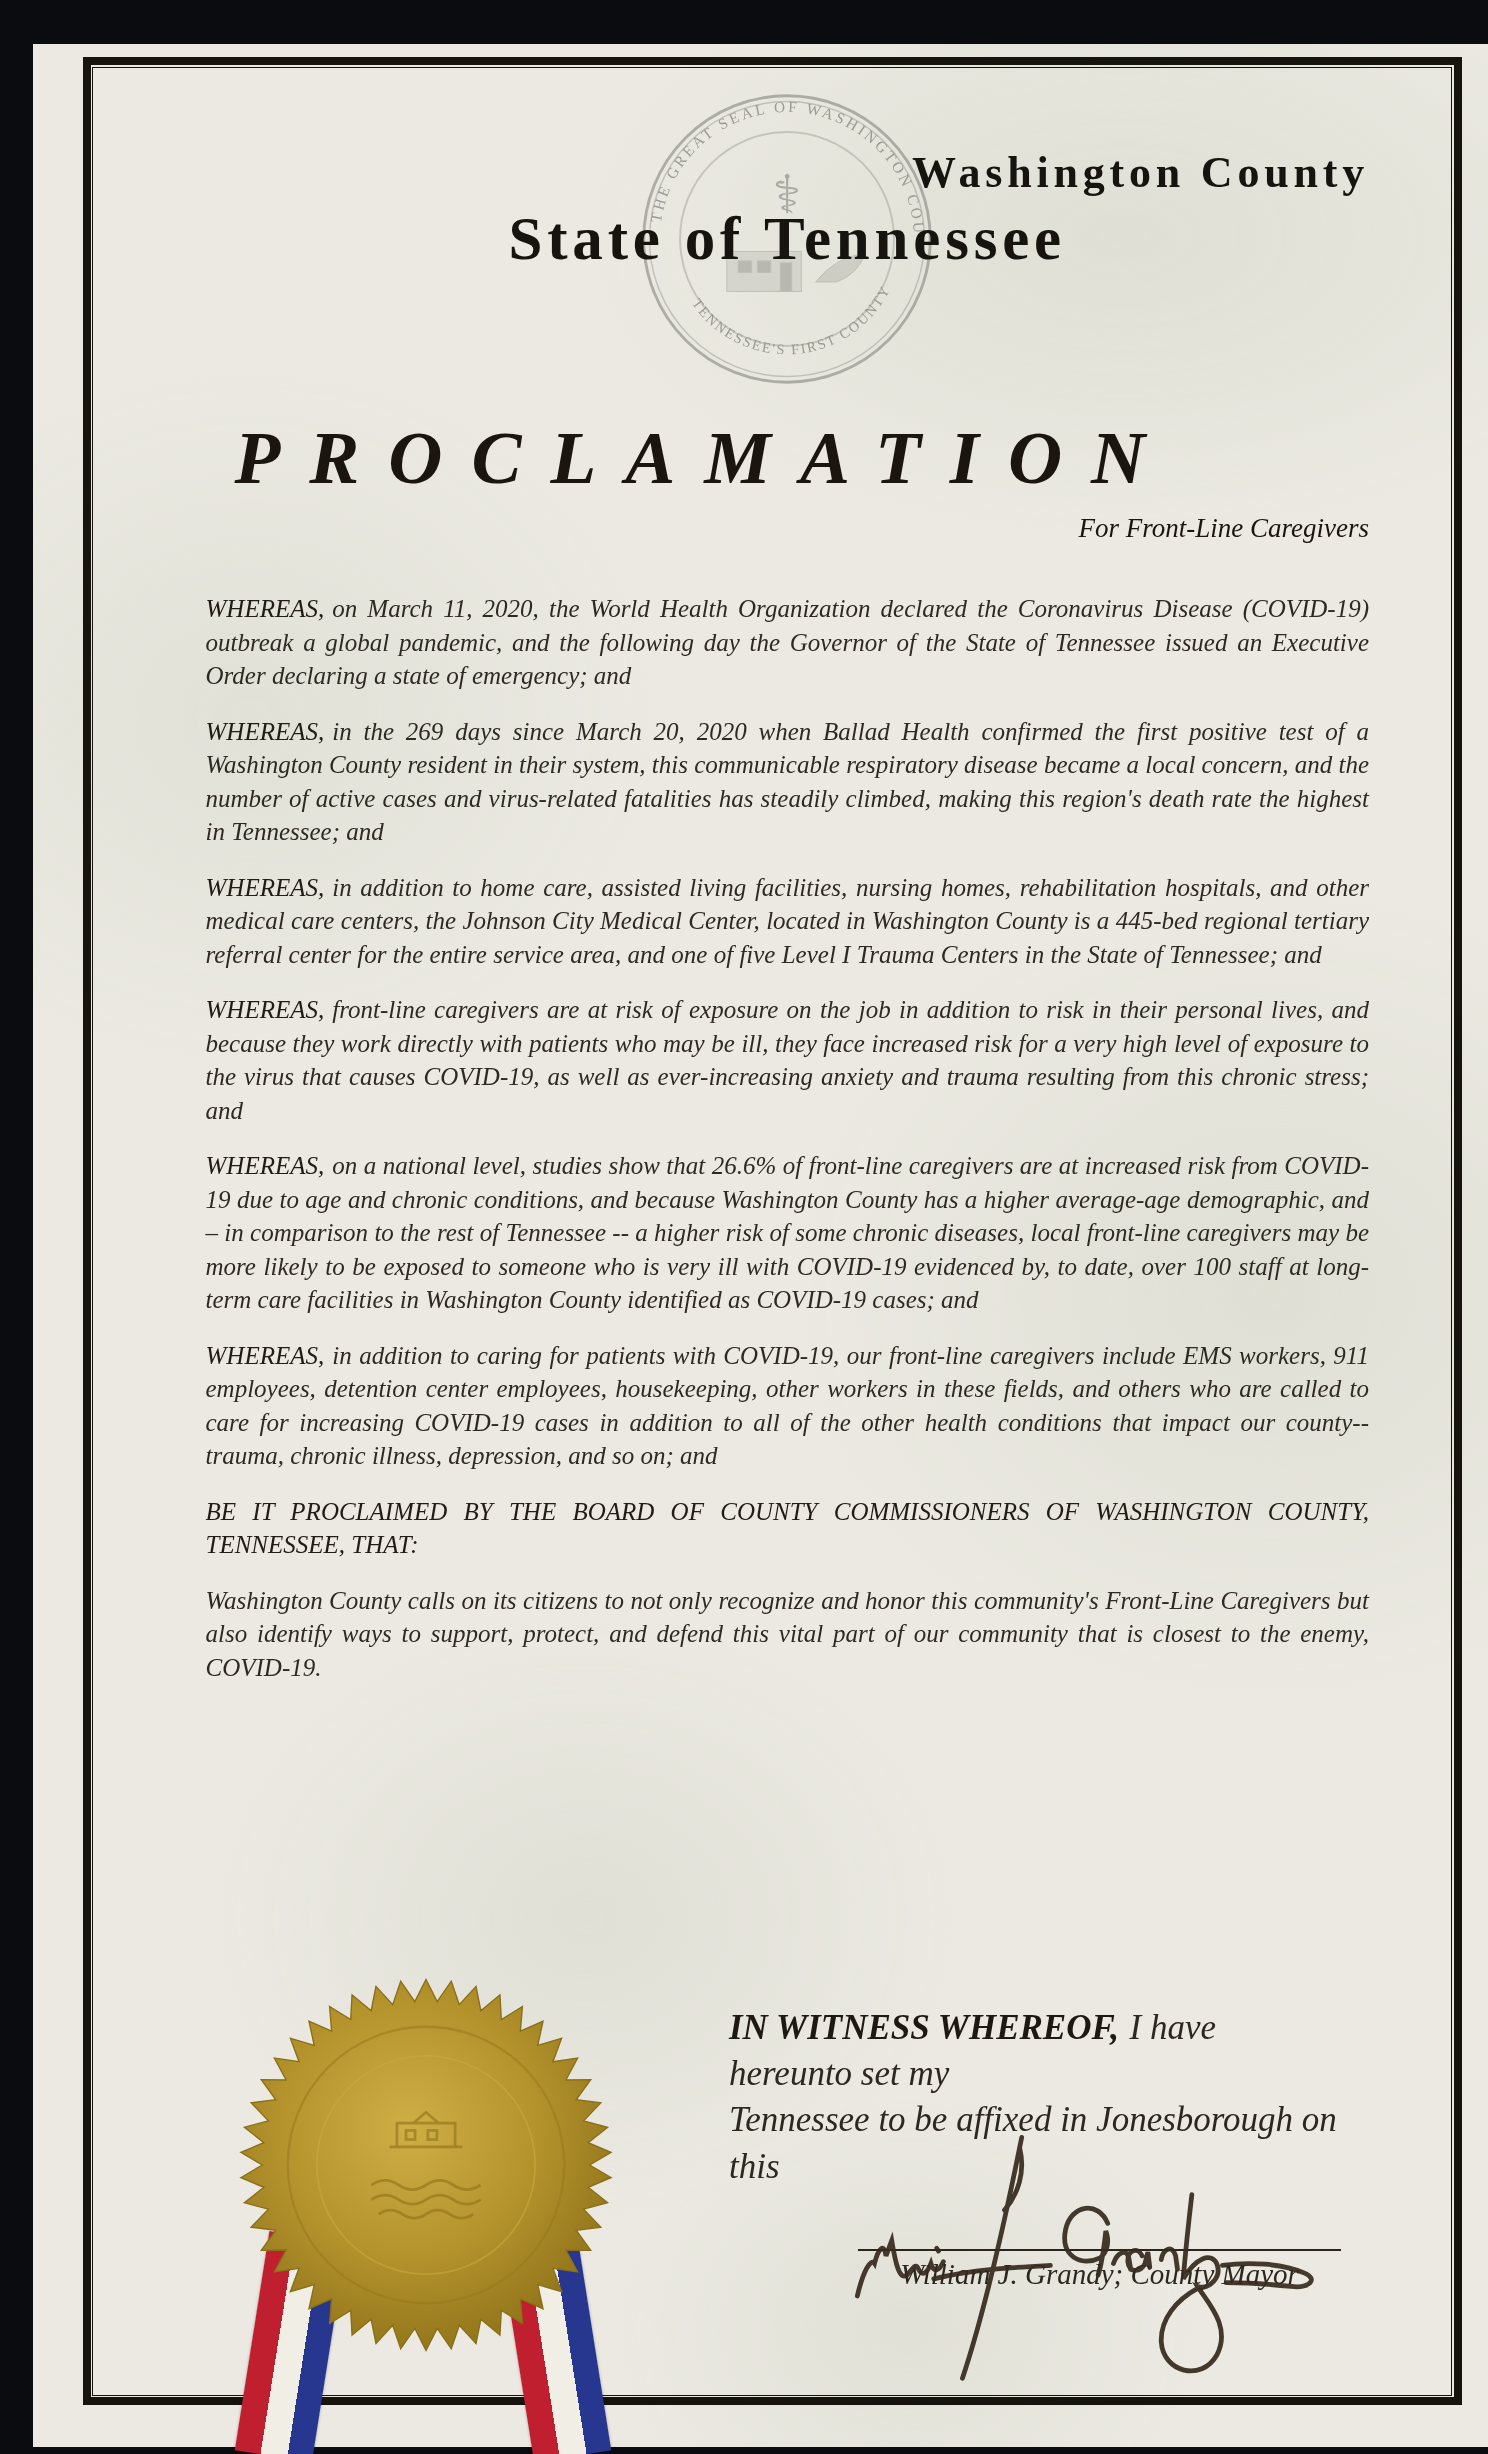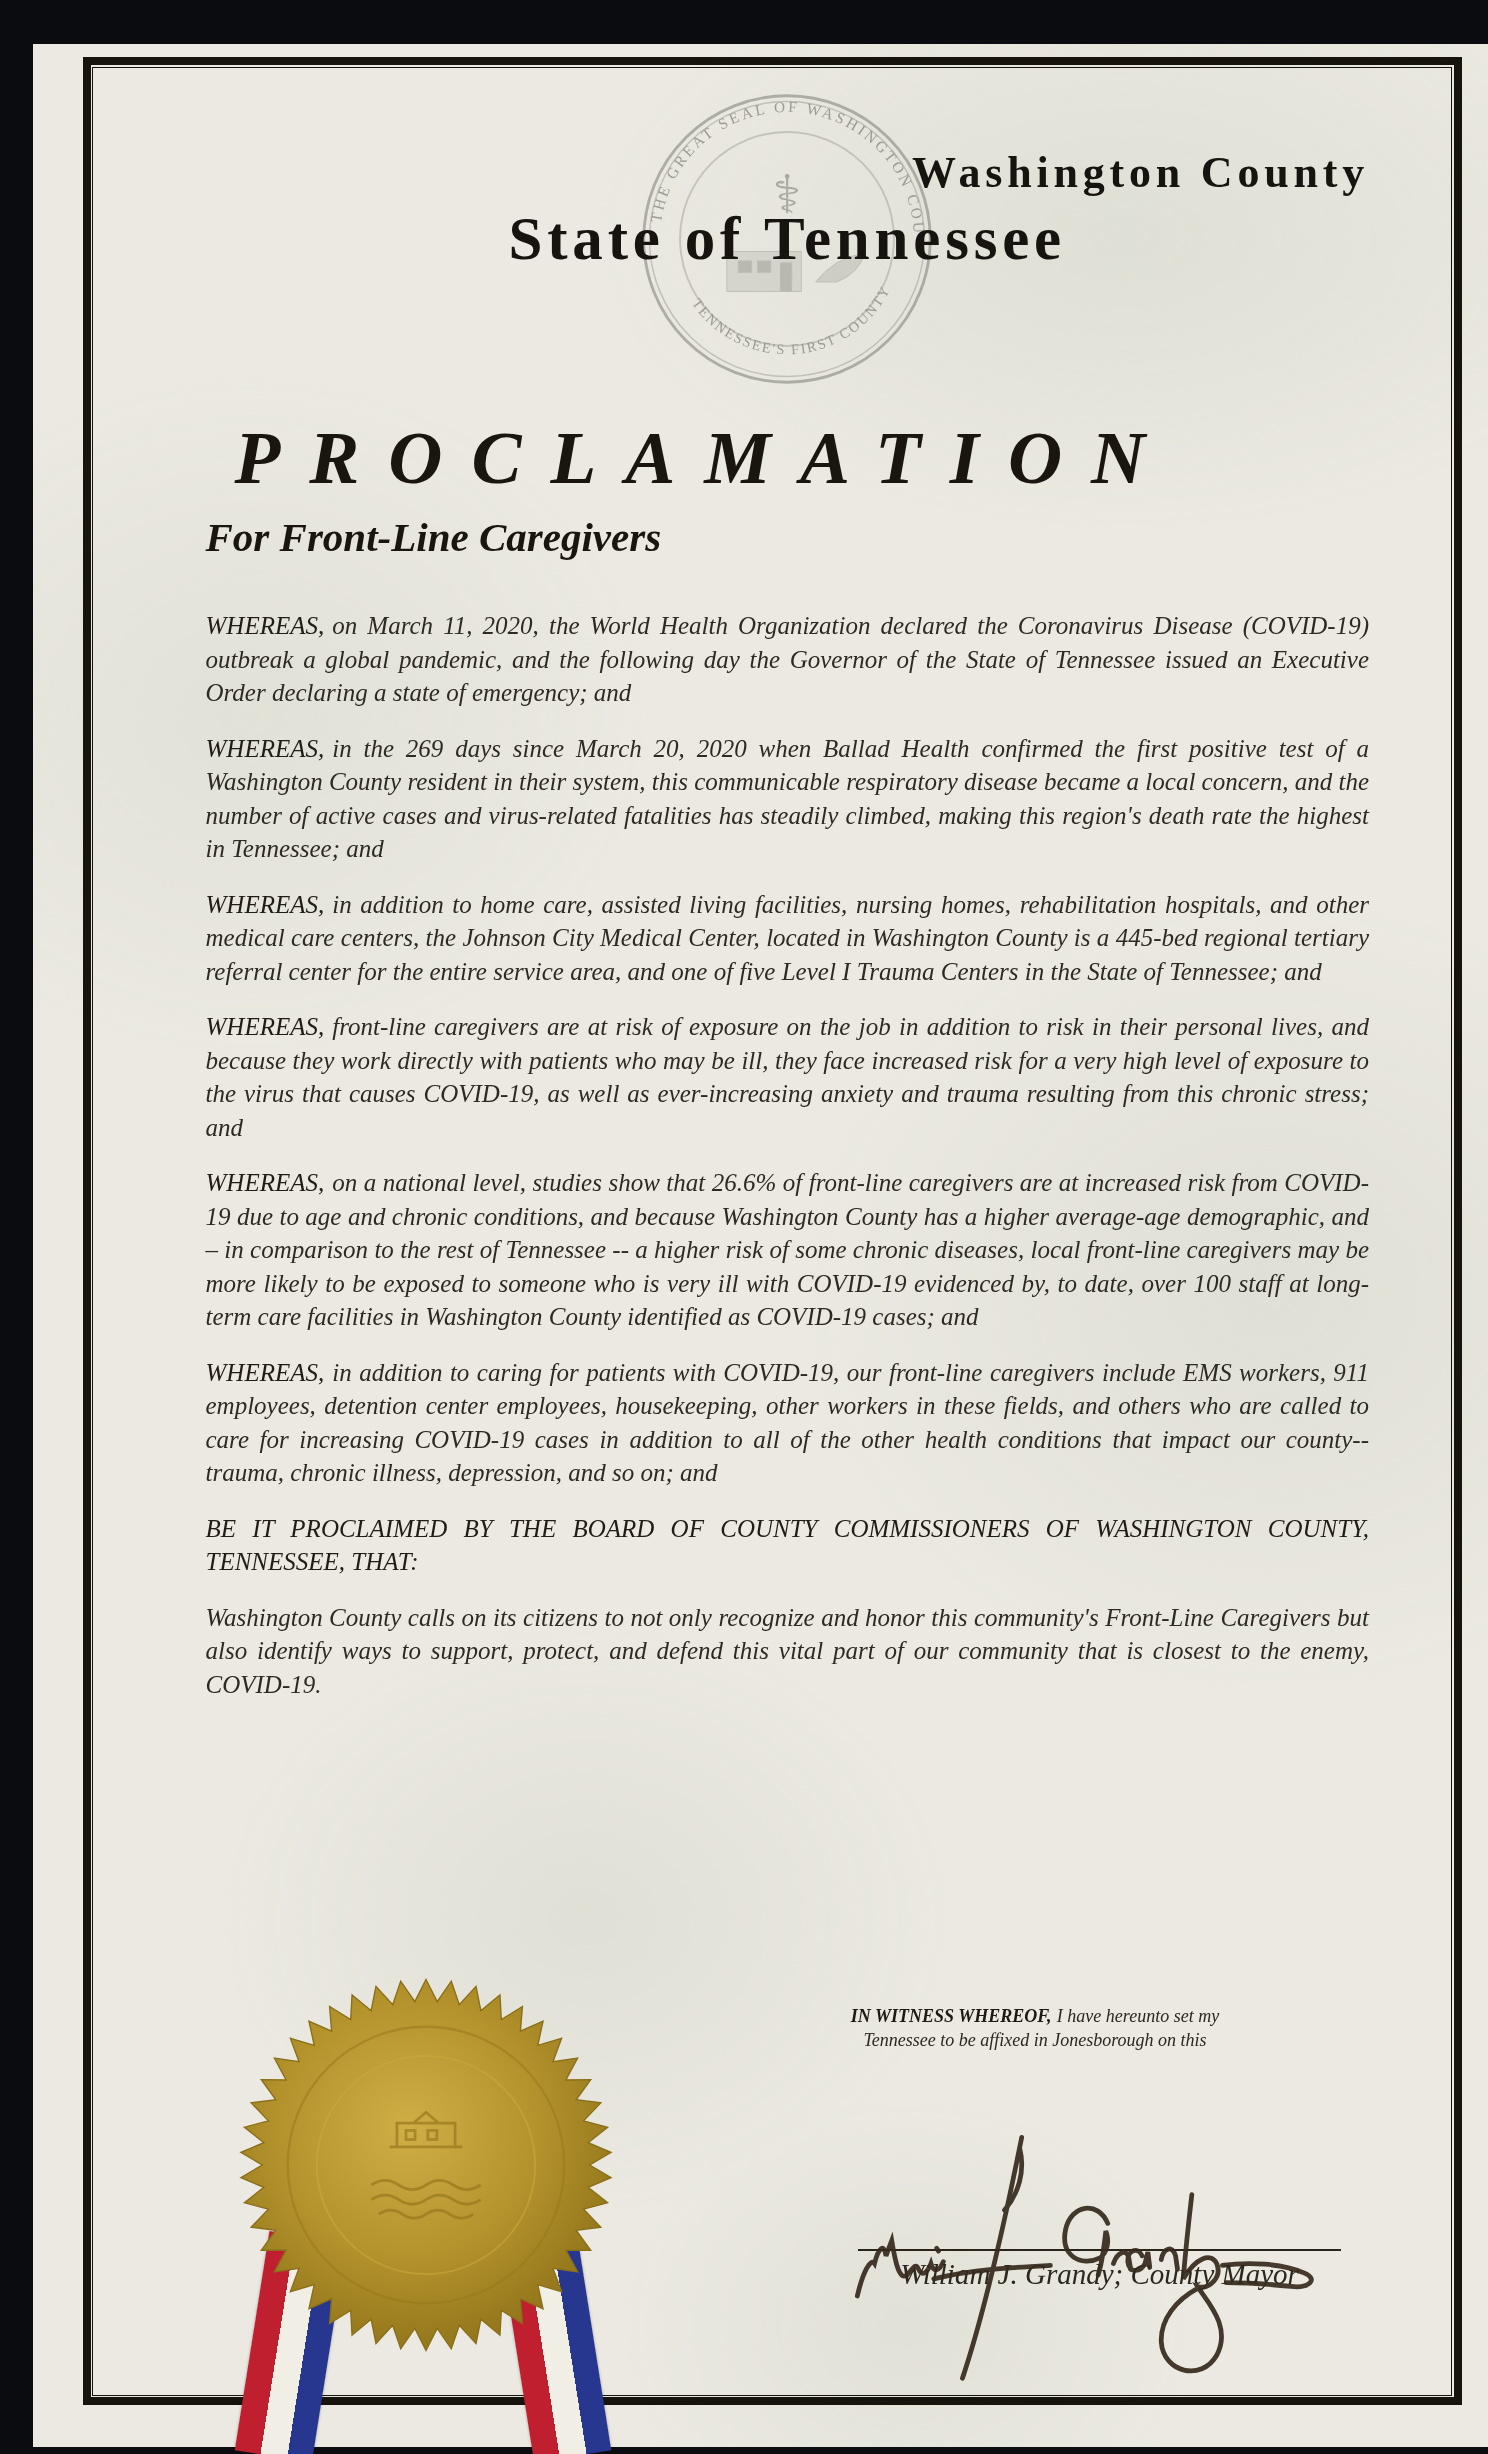--- a/index.html
+++ b/index.html
@@ -39,36 +39,36 @@
     position:relative;margin:0;padding-top:13.4px;
     font-weight:bold;font-size:61px;line-height:1.0;
     letter-spacing:4.8px;color:#17140f;
   }
   .proc-title{
     margin:31px 0 0 0;
     font-style:italic;font-weight:bold;font-size:75px;line-height:1.05;
     letter-spacing:29px;text-indent:29px;color:#1a150f;white-space:nowrap;
   }
   .proc-subtitle{
-    margin:15.3px 0 0 0;text-align:left;
-    font-style:italic;font-weight:bold;font-size:41px;color:#1a150f;
+    margin:15.3px 0 0 0;text-align:right;
+    font-style:italic;font-weight:normal;font-size:27px;color:#1a150f;
   }
   
   .body-text{margin-top:48px;}
   .para{
     margin:0 0 22px 0;text-align:justify;
     font-style:italic;font-size:25px;line-height:1.34;color:#2e2a23;
   }
   .para .lead{font-weight:normal;color:#211c15;}
   .para .lead:not(:empty){margin-right:.32em;}
   sup.sup{font-size:.62em;line-height:0;vertical-align:super;}
   
   .witness{
     position:absolute;right:147px;top:1961px;width:612px;z-index:3;
-    text-align:center;font-style:italic;font-size:18px;line-height:1.32;color:#2c2820;
+    text-align:left;font-style:italic;font-size:35px;line-height:1.32;color:#2c2820;
   }
   .witness .lead{font-weight:bold;color:#1d1812;margin-right:.3em;}
   
   .sig-line{
     position:absolute;right:147px;top:2205px;width:483px;height:0;
     border-top:2.9px solid #2b241b;z-index:3;
   }
   .sig-label{
     position:absolute;right:147px;top:2214px;width:483px;z-index:3;
     text-align:center;font-style:italic;font-size:29px;color:#2c2820;

